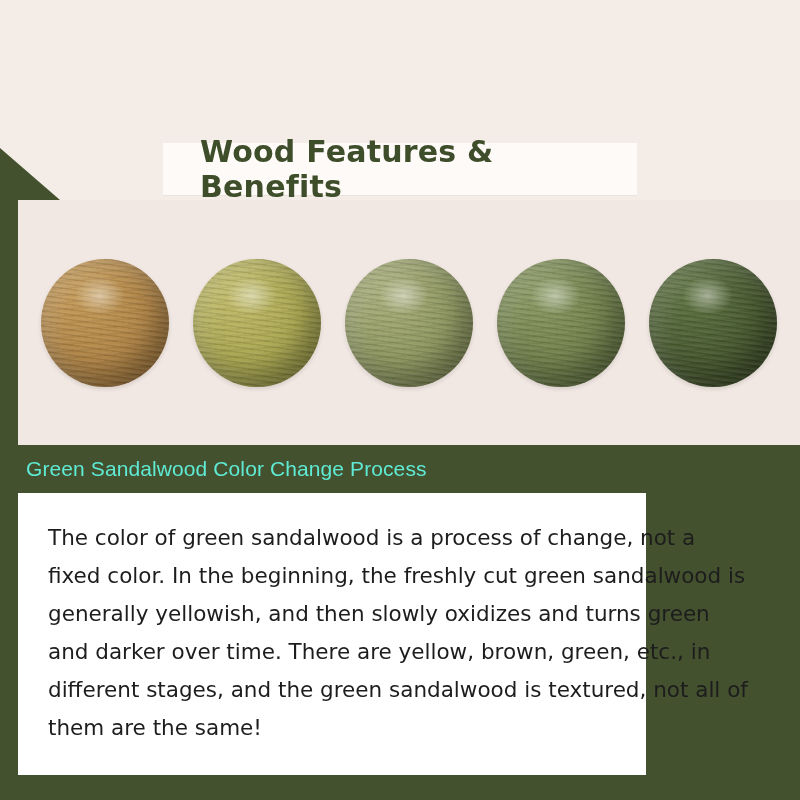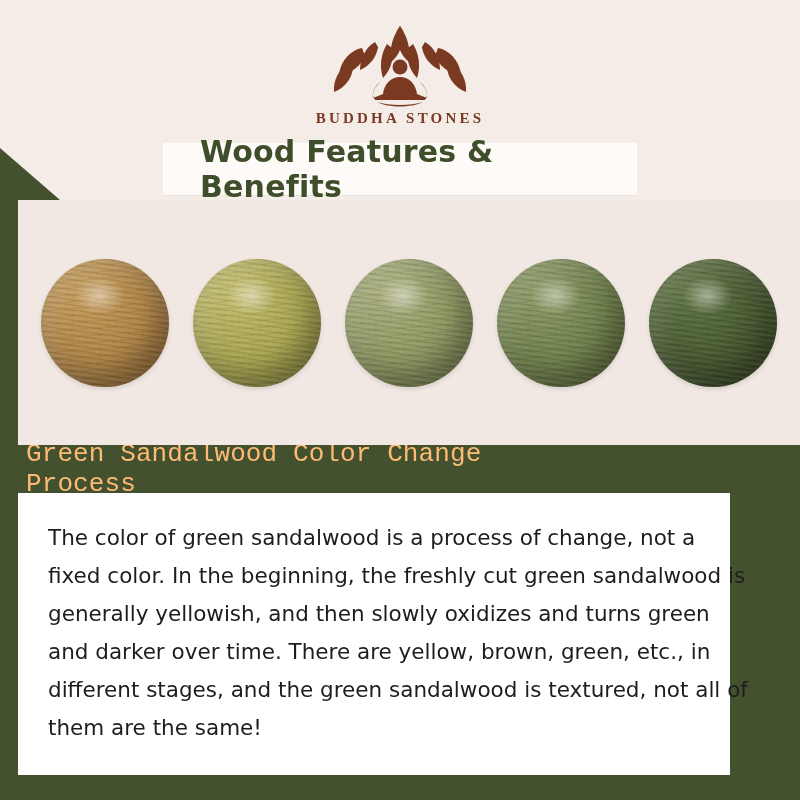--- a/index.html
+++ b/index.html
@@ -132,33 +132,33 @@
     left: 0;
     top: 445px;
     width: 582px;
     height: 48px;
     background: #44512e;
     clip-path: polygon(0 0, 552px 0, 582px 48px, 0 48px);
     display: flex;
     align-items: center;
   }
   .ribbon .ribbon-label {
-    color: #fdba74;
-    font-size: 26px;
+    color: #5eead4;
+    font-size: 21px;
     padding-left: 26px;
     letter-spacing: 0.1px;
-    font-family: Liberation Mono, monospace;
+    font-family: Liberation Sans, sans-serif;
   }
 
   
   .body-panel {
     position: absolute;
     left: 18px;
     top: 493px;
-    width: 712px;
+    width: 628px;
     height: 282px;
     background: #ffffff;
     clip-path: polygon(0 0, 764px 0, 764px 240px, 728px 282px, 0 282px);
   }
   .body-text {
     position: absolute;
     left: 30px;
     top: 26px;
     width: 700px;
     font-size: 21.5px;
@@ -167,45 +167,20 @@
     font-family: "DejaVu Sans", sans-serif;
   }
 </style>
 </head>
 <body>
 
 <div class="page">
 
   <div class="top-panel">
 
-    <div class="logo-wrap">
-      <svg class="logo-mark" viewBox="0 0 170 90">
-        <g fill="#7a3a22">
-
-          <path d="M47 30 C36 32 26 42 24 56 C36 56 46 48 50 38 Z"></path>
-          <path d="M34 45 C24 51 18 62 19 74 C30 70 37 60 38 50 Z"></path>
-          <path d="M60 24 C51 29 45 40 45 52 C55 48 62 38 63 29 Z"></path>
-
-          <path d="M123 30 C134 32 144 42 146 56 C134 56 124 48 120 38 Z"></path>
-          <path d="M136 45 C146 51 152 62 151 74 C140 70 133 60 132 50 Z"></path>
-          <path d="M110 24 C119 29 125 40 125 52 C115 48 108 38 107 29 Z"></path>
-
-          <path d="M85 8 C78 18 74 30 76 44 C84 38 89 26 88 14 Z"></path>
-          <path d="M85 8 C92 18 96 30 94 44 C86 38 81 26 82 14 Z"></path>
-
-          <path d="M72 26 C66 36 64 48 68 60 C76 52 79 40 77 30 Z"></path>
-          <path d="M98 26 C104 36 106 48 102 60 C94 52 91 40 93 30 Z"></path>
-
-          <circle cx="85" cy="49" r="7.5"></circle>
-          <path d="M85 59 C76 59 69 66 68 76 L58 80 C57 73 61 66 68 62 C62 66 58 72 58 78 L60 82 L110 82 L112 78 C112 72 108 66 102 62 C109 66 113 73 112 80 L102 76 C101 66 94 59 85 59 Z"></path>
-          <path d="M62 84 C74 88 96 88 108 84 C96 90 74 90 62 84 Z"></path>
-        </g>
-      </svg>
-      <div class="logo-text">BUDDHA STONES</div>
-    </div>
 
     <div class="headline-bar">
       <div class="headline">Wood Features &amp; Benefits</div>
     </div>
   </div>
 
   <div class="beads-band">
     <div class="beads-row">
       <div class="bead" id="bead0" style="background: radial-gradient(circle at 34% 28%, rgb(196, 154, 86) 0%, rgb(176, 132, 69) 52%, rgb(138, 99, 49) 100%);">
           <span class="grain"></span>

